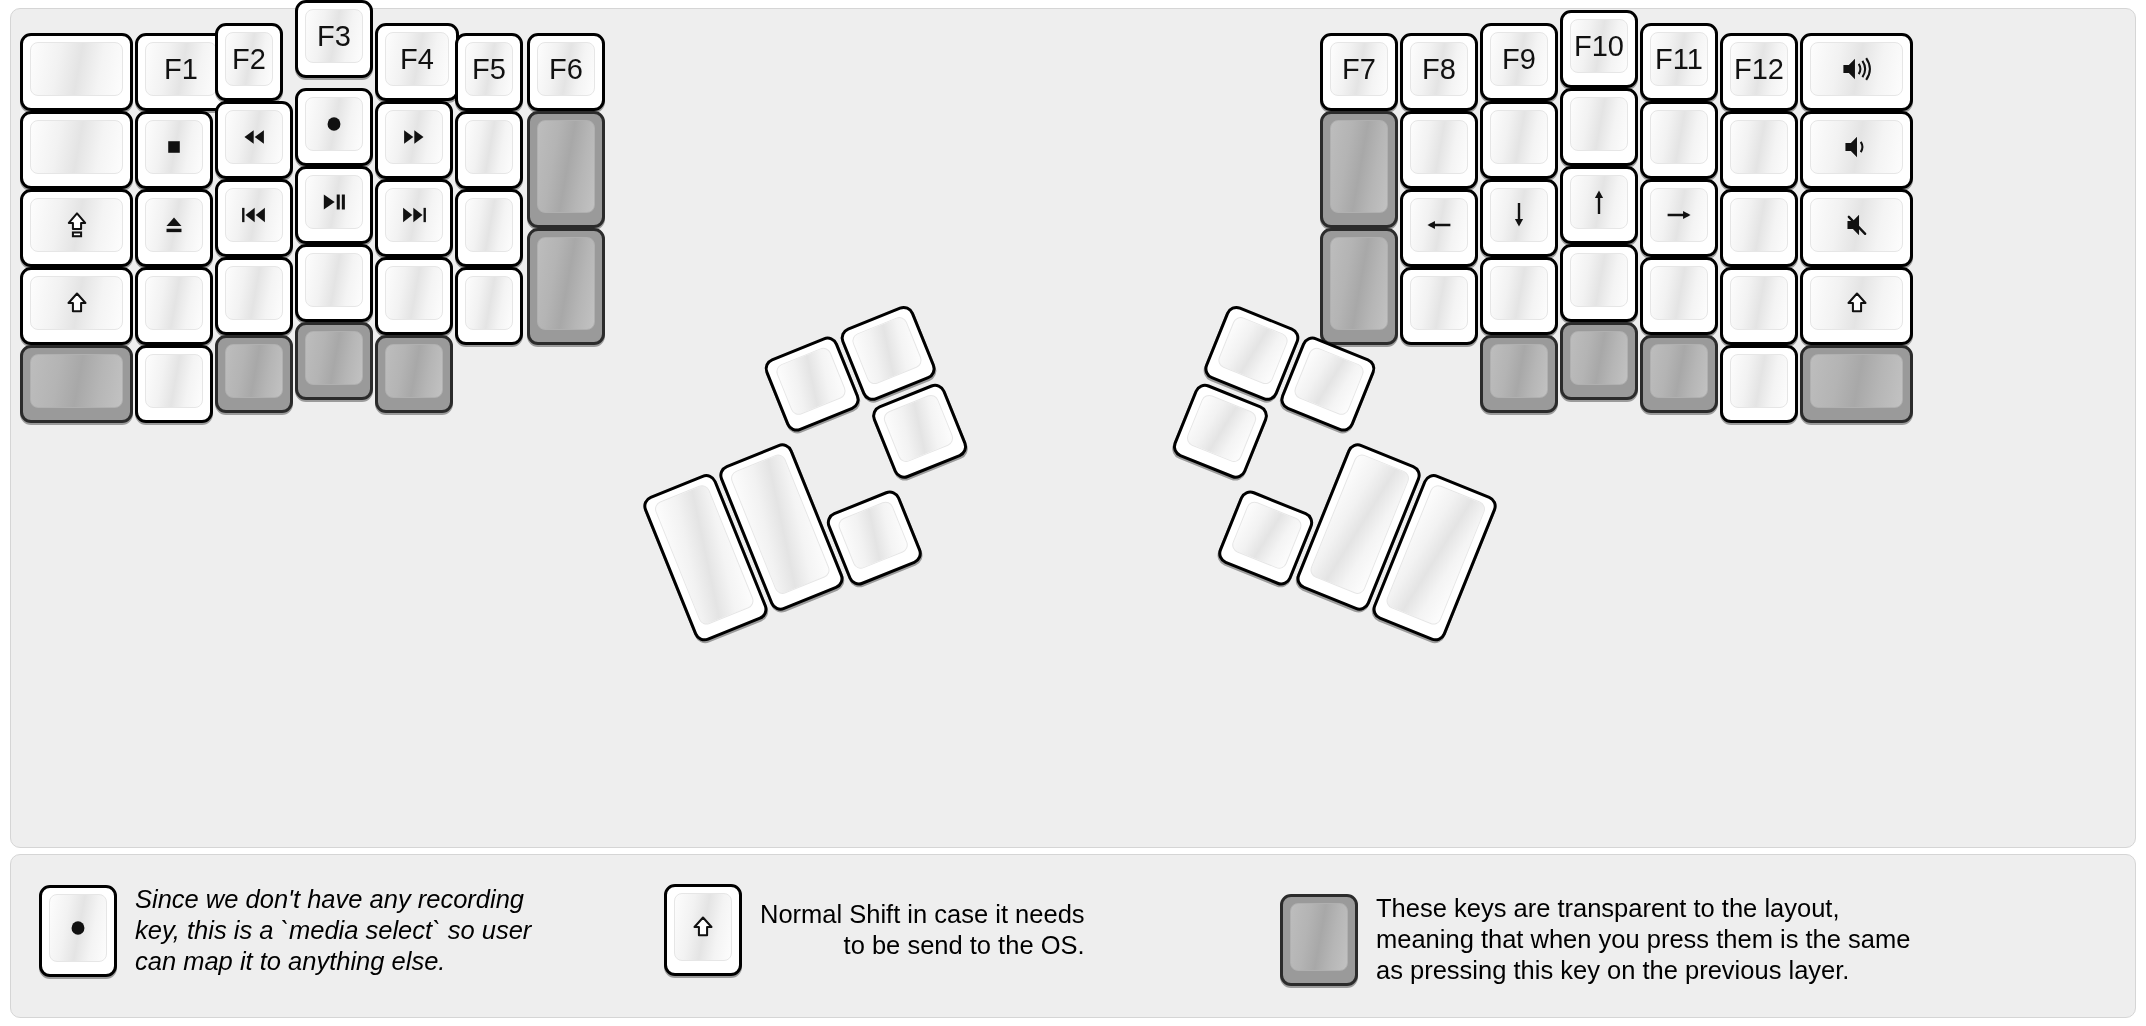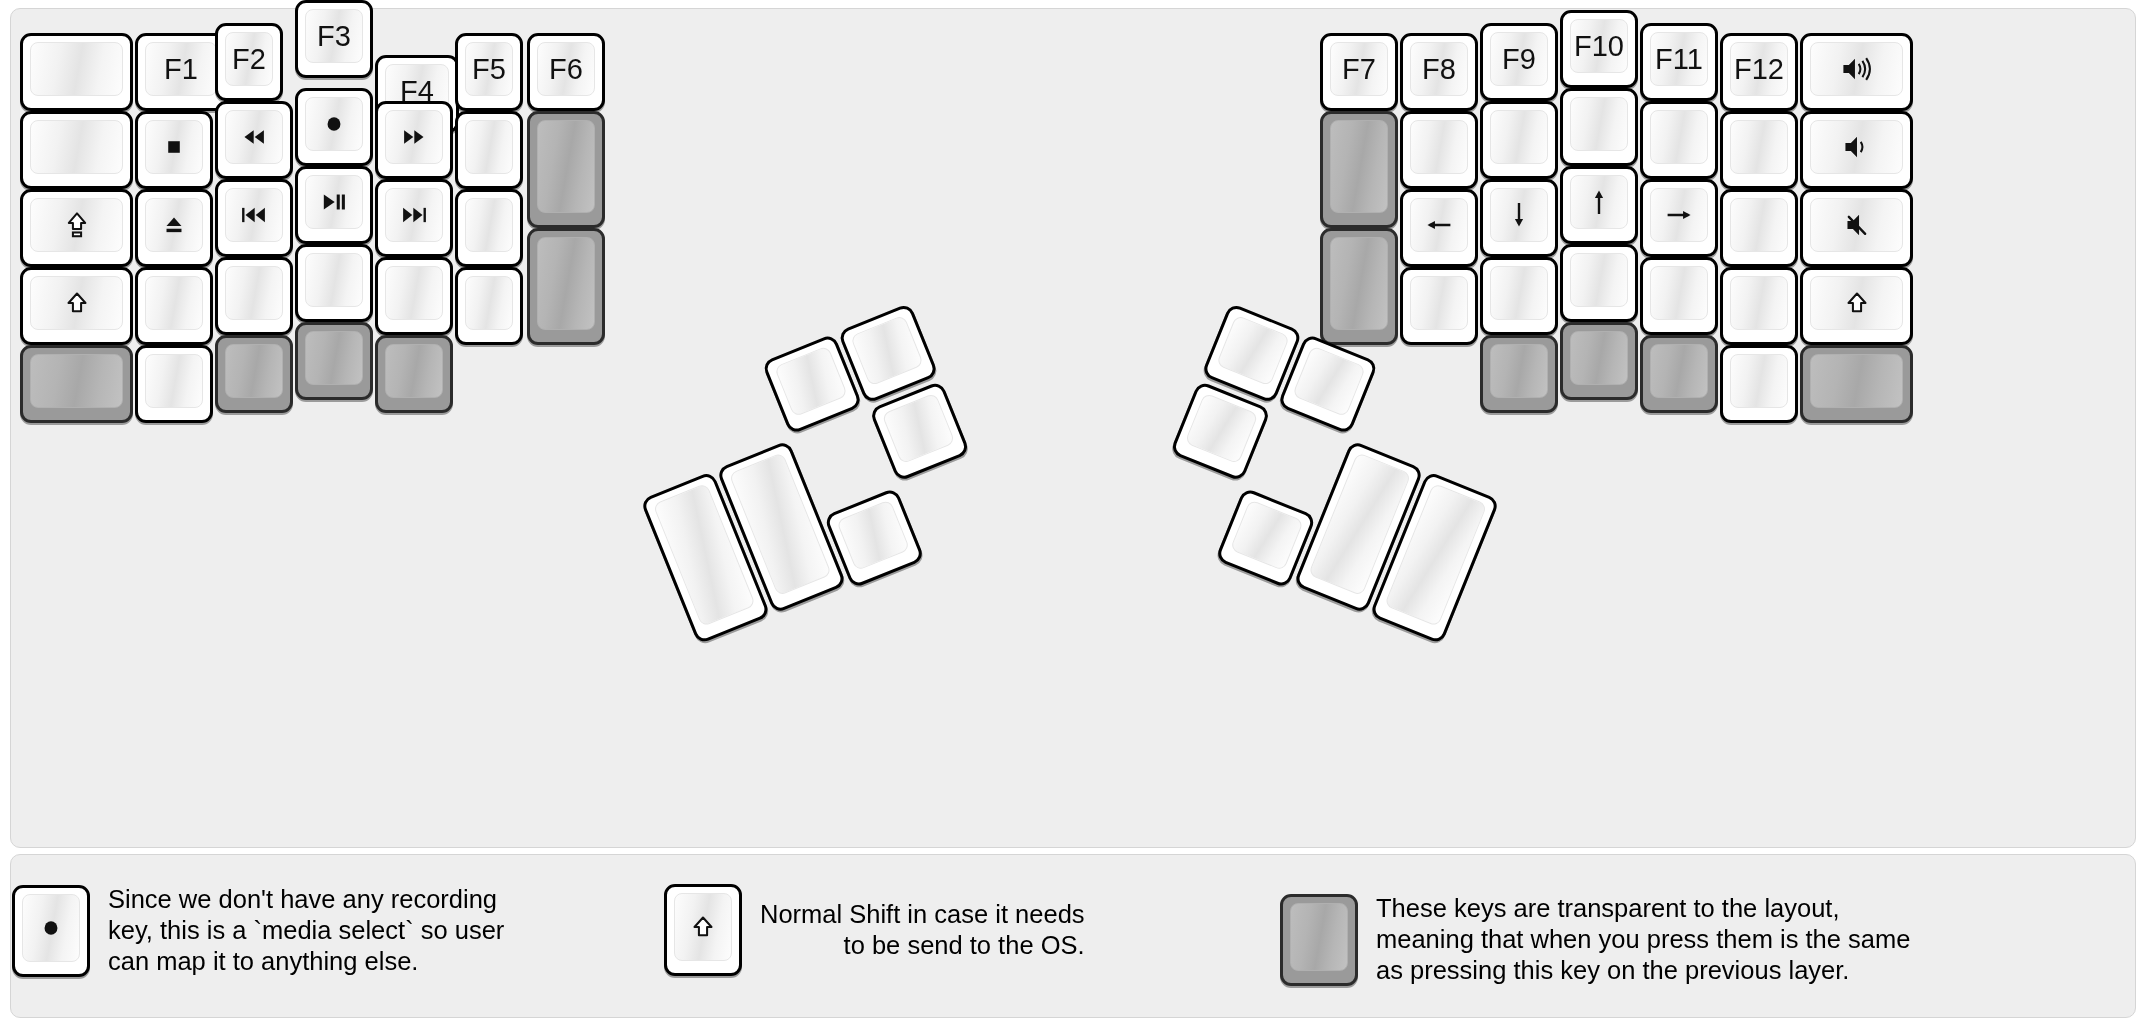--- a/index.html
+++ b/index.html
@@ -213,21 +213,21 @@
             </svg>
           </span>
         </div>
       </div>
       <div class="key" style="left: 295px; top: 244px; width: 78px; height: 78px;">
         <div class="cap"></div>
       </div>
       <div class="key transparent" style="left: 295px; top: 322px; width: 78px; height: 78px;">
         <div class="cap"></div>
       </div>
-      <div class="key" style="left: 375px; top: 23px; width: 84px; height: 78px; margin-top: 32px;">
+      <div class="key" style="left: 375px; top: 23px; width: 84px; height: 78px;">
         <div class="cap">
           <span class="lbl">F4</span>
         </div>
       </div>
       <div class="key" style="left: 375px; top: 101px; width: 78px; height: 78px;">
         <div class="cap">
           <span class="glyph">
             <svg width="34" height="34" viewBox="0 0 100 100" fill="#111">
               <polygon points="21,30 21,70 48,50"></polygon>
               <polygon points="51,30 51,70 78,50"></polygon>
@@ -451,21 +451,21 @@
               <path d="M50 22 L75 50 L62 50 L62 74 L38 74 L38 50 L25 50 Z" fill="#fff" stroke="#111" stroke-width="6" stroke-linejoin="round"></path>
             </svg>
           </span>
         </div>
       </div>
       <div class="key transparent" style="left: 1800px; top: 345px; width: 113px; height: 78px;">
         <div class="cap"></div>
       </div>
     </div>
   <div id="legend-layer">
-      <div class="legend-item" style="left: 12px; top: 884px;">
+      <div class="legend-item" style="left: 39px; top: 884px; font-style: italic;">
         <div class="legend-key">
           <div class="cap">
             <span class="glyph">
               <svg width="34" height="34" viewBox="0 0 100 100" fill="#111">
                 <ellipse cx="50" cy="50" rx="19" ry="20"></ellipse>
               </svg>
             </span>
           </div>
         </div>
         <div class="legend-text">Since we don't have any recording

